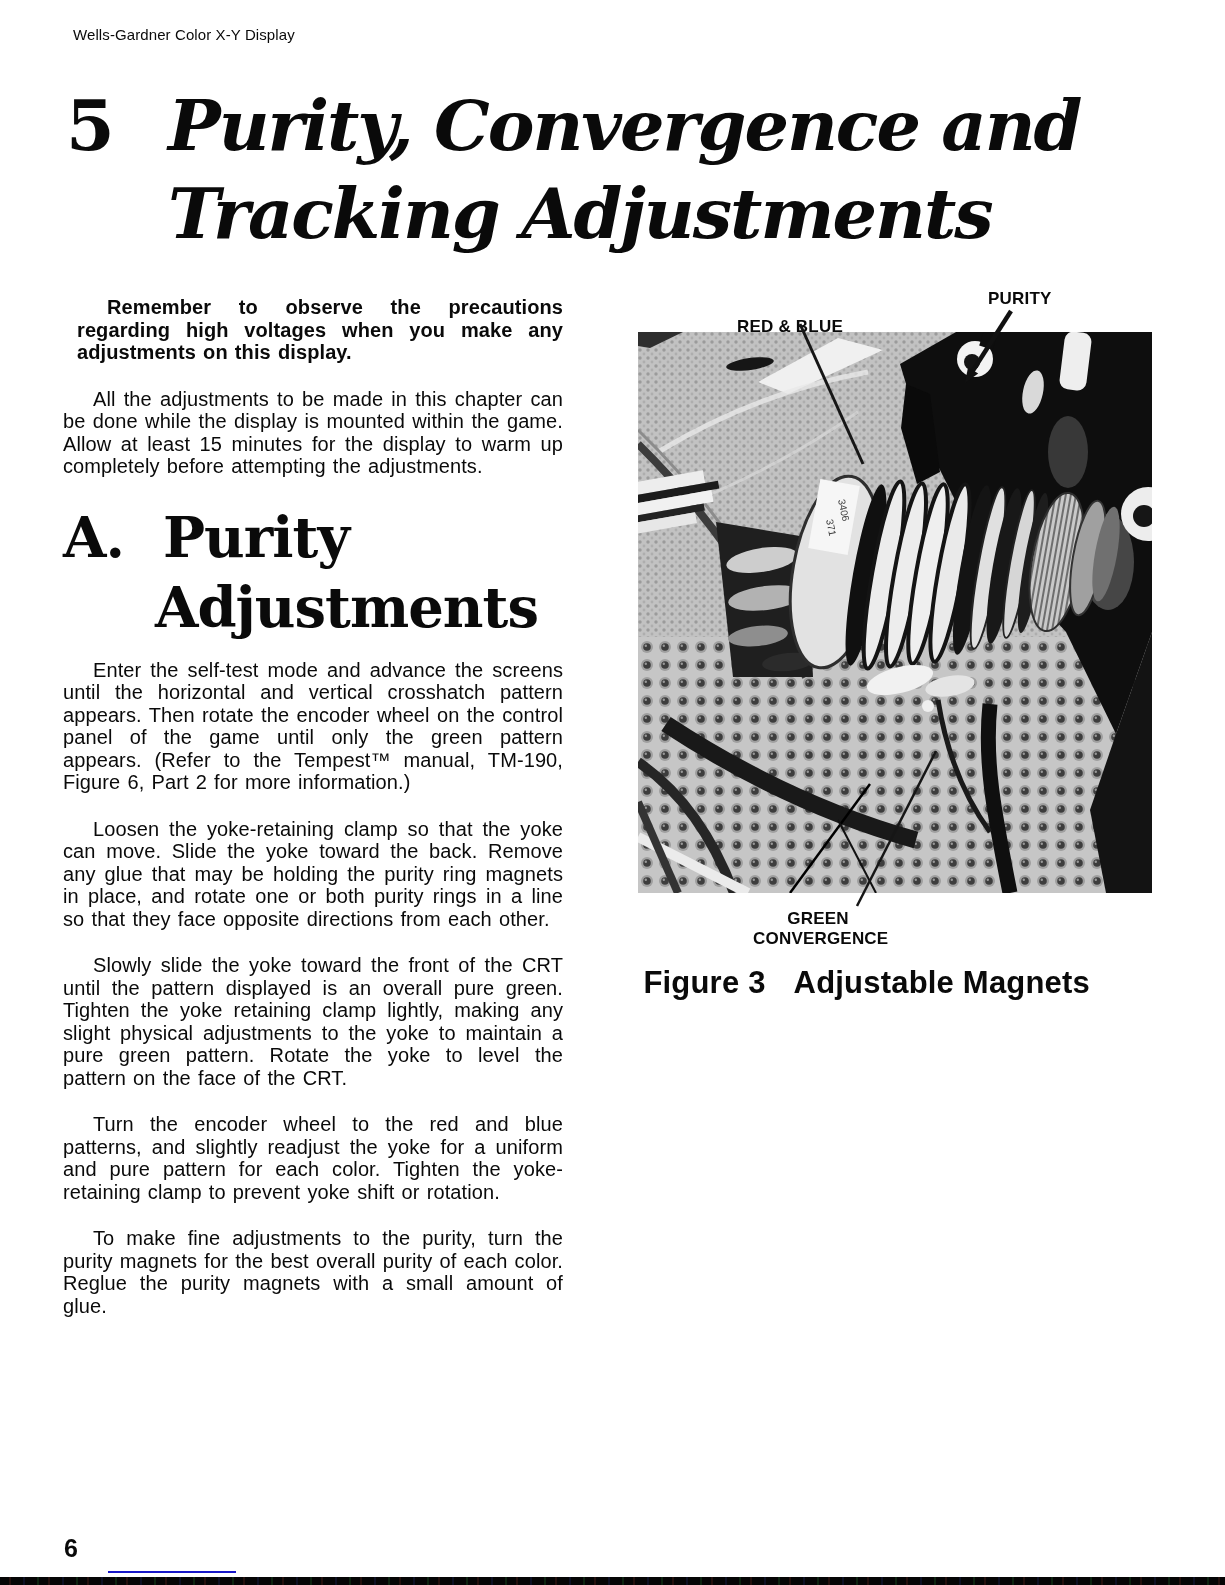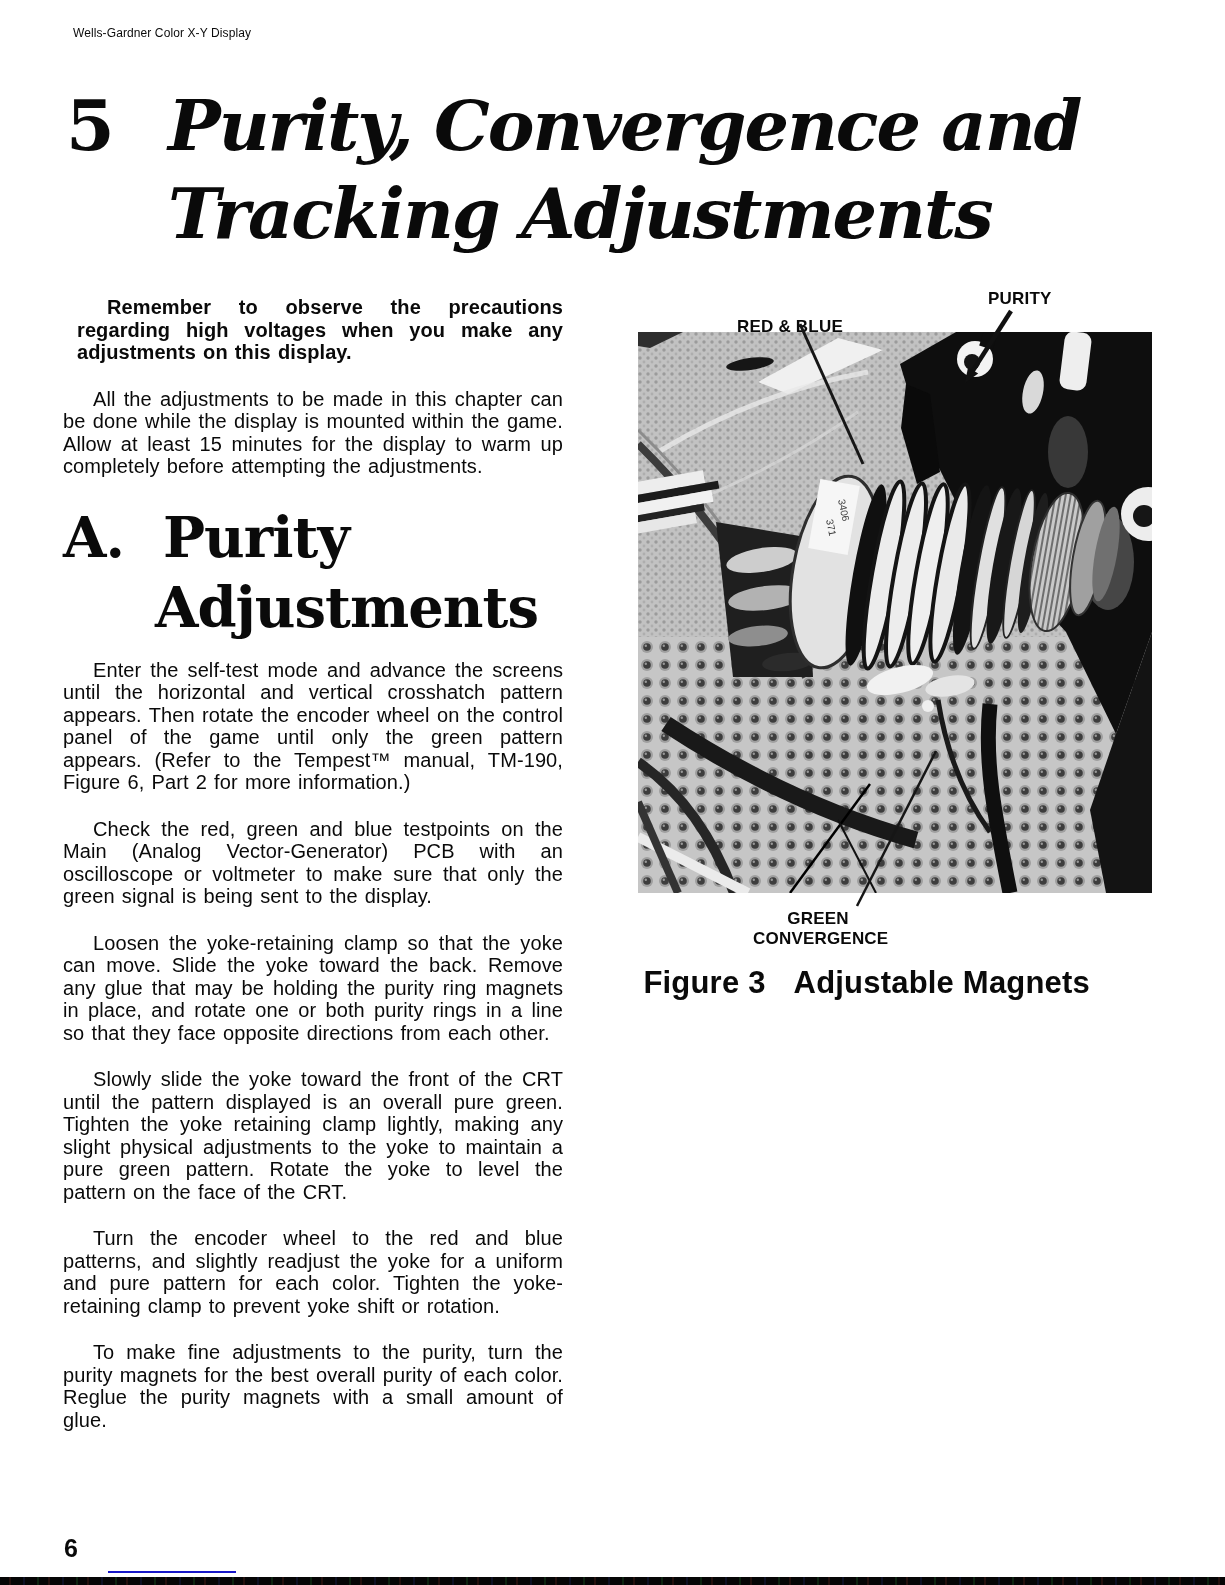--- a/index.html
+++ b/index.html
@@ -1,20 +1,20 @@
 <!DOCTYPE html>
 <html><head>
 <meta charset="utf-8">
 <style>
   html,body{margin:0;padding:0;}
   body{
     width:1225px;height:1585px;position:relative;background:#ffffff;
     font-family:"Liberation Sans",sans-serif;color:#0a0a0a;overflow:hidden;
   }
-  .running-header{position:absolute;left:73px;top:26px;font-size:12px;letter-spacing:.1px;}
+  .running-header{position:absolute;left:73px;top:26px;font-size:15px;letter-spacing:.1px;}
   .chapter-num{position:absolute;left:66px;top:82px;font-family:"DejaVu Serif",serif;
     font-weight:bold;font-size:70px;line-height:88px;}
   .chapter-title{position:absolute;left:168px;top:82px;margin:0;font-family:"DejaVu Serif",serif;
     font-weight:bold;font-size:70px;line-height:88px;letter-spacing:-2px;white-space:nowrap;font-style:italic;}
   .left-col{position:absolute;left:63px;top:296px;width:500px;}
   .left-col p{margin:0 0 24px 0;font-size:20px;line-height:22.5px;text-align:justify;
     text-indent:30px;letter-spacing:.1px;word-spacing:1.5px;}
   p.warning{font-weight:bold;margin-left:14px;}
   .section-heading{position:relative;margin:20px 0 17px 92px;font-family:"DejaVu Serif",serif;
     font-weight:bold;font-size:56px;line-height:70px;letter-spacing:-1px;}
@@ -48,21 +48,20 @@
 
 <div class="left-col">
   <p class="warning">Remember to observe the precautions regarding high voltages when you make any adjustments on this display.</p>
   <p>All the adjustments to be made in this chapter can be done while the display is mounted within the game. Allow at least 15 minutes for the display to warm up completely before attempting the adjustments.</p>
   <h2 class="section-heading">
     <span class="sec-letter">A.</span>
     <span class="sec-line1">Purity</span>
     <span class="sec-line2">Adjustments</span>
   </h2>
   <p>Enter the self-test mode and advance the screens until the horizontal and vertical crosshatch pattern appears. Then rotate the encoder wheel on the control panel of the game until only the green pattern appears. (Refer to the Tempest™ manual, TM-190, Figure 6, Part 2 for more information.)</p>
-  <p>Check the red, green and blue testpoints on the Main (Analog Vector-Generator) PCB with an oscilloscope or voltmeter to make sure that only the green signal is being sent to the display.</p>
   <p>Loosen the yoke-retaining clamp so that the yoke can move. Slide the yoke toward the back. Remove any glue that may be holding the purity ring magnets in place, and rotate one or both purity rings in a line so that they face opposite directions from each other.</p>
   <p>Slowly slide the yoke toward the front of the CRT until the pattern displayed is an overall pure green. Tighten the yoke retaining clamp lightly, making any slight physical adjustments to the yoke to maintain a pure green pattern. Rotate the yoke to level the pattern on the face of the CRT.</p>
   <p>Turn the encoder wheel to the red and blue patterns, and slightly readjust the yoke for a uniform and pure pattern for each color. Tighten the yoke-retaining clamp to prevent yoke shift or rotation.</p>
   <p>To make fine adjustments to the purity, turn the purity magnets for the best overall purity of each color. Reglue the purity magnets with a small amount of glue.</p>
 </div>
 
 <div class="figure-area">
 
   <div class="fig-label rb">
     <span>RED &amp; BLUE</span><br>

